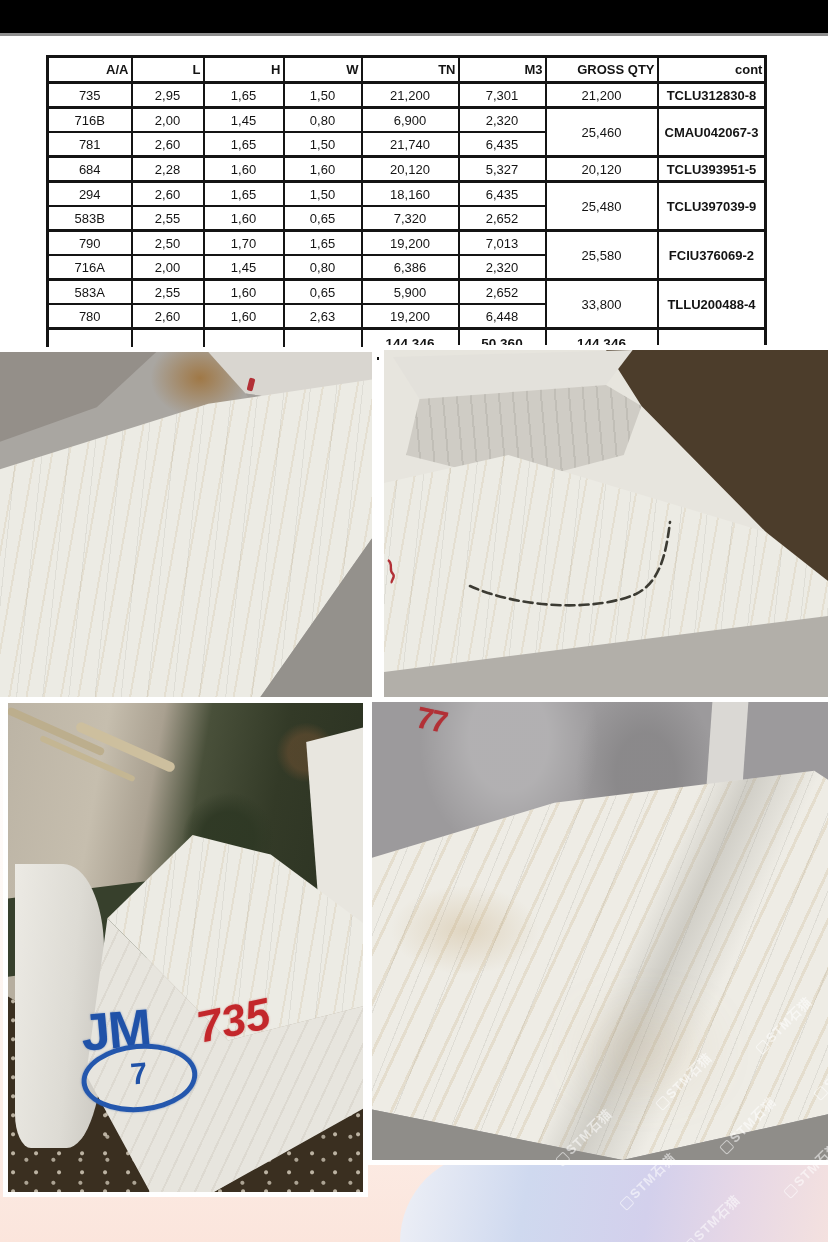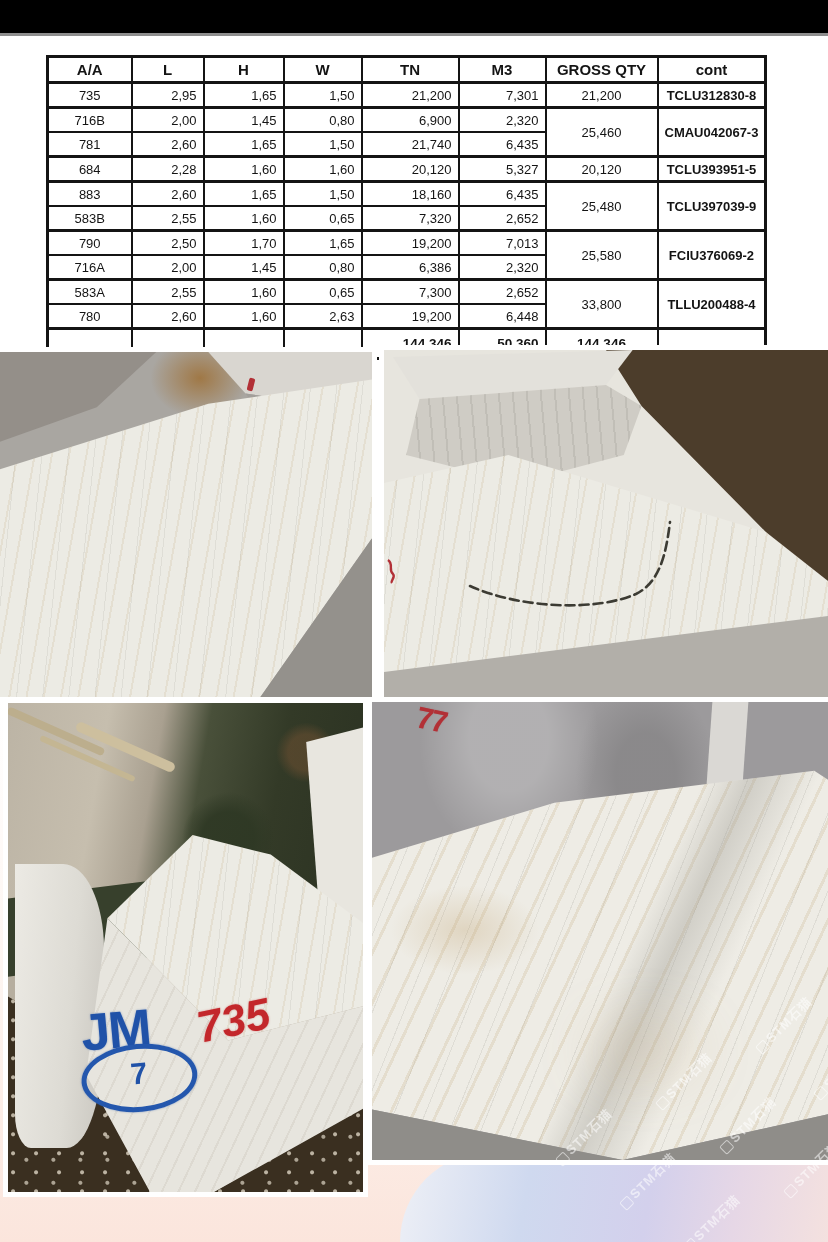--- a/index.html
+++ b/index.html
@@ -11,26 +11,26 @@
   .topbar-line{position:absolute;left:0;top:33px;width:828px;height:3px;background:#8e8e8e;}
 
   
   table.cargo{position:absolute;left:46px;top:55px;border-collapse:collapse;table-layout:fixed;
     border:3px solid #141414;font-family:"Liberation Sans",sans-serif;color:#141414;}
   table.cargo col.c1{width:84px}  table.cargo col.c2{width:72px}
   table.cargo col.c3{width:80px}  table.cargo col.c4{width:78px}
   table.cargo col.c5{width:97px}  table.cargo col.c6{width:87px}
   table.cargo col.c7{width:112px} table.cargo col.c8{width:104px}
   table.cargo th{border:2px solid #141414;border-bottom-width:3px;height:23px;
-    font-size:15px;font-weight:bold;text-align:center;padding:0 2px;}
+    font-size:13px;font-weight:bold;text-align:right;padding:0 2px;}
   table.cargo td{border:2px solid #141414;height:22px;font-size:13px;padding:0 6px;
     white-space:nowrap;overflow:hidden;}
   table.cargo tr.gs td{border-top-width:3px;}
   td.aa{text-align:center;padding:0 2px;}
-  td.num{text-align:right;}
+  td.num{text-align:center;}
   td.gross{text-align:center;font-size:13px;}
   td.cont{text-align:center;font-weight:bold;font-size:12.5px;padding:0 2px;}
   table.cargo tfoot td{border-top-width:3px;height:27px;font-weight:bold;font-size:13.5px;}
   tfoot td.gross{font-weight:bold;}
 
   
   .lower-bg{position:absolute;left:0;top:696px;width:828px;height:546px;
     background:linear-gradient(180deg,#ffffff 0%,#fdf4ef 55%,#fbe5dc 100%);}
   .footer-blob{position:absolute;left:400px;top:1152px;width:428px;height:90px;
     border-radius:120px 0 0 0;
@@ -193,21 +193,21 @@
         <td class="aa">684</td>
         <td class="num">2,28</td>
         <td class="num">1,60</td>
         <td class="num">1,60</td>
         <td class="num">20,120</td>
         <td class="num">5,327</td>
         <td class="gross">20,120</td>
         <td class="cont">TCLU393951-5</td>
       </tr>
       <tr class="gs">
-        <td class="aa">883</td>
+        <td class="aa">294</td>
         <td class="num">2,60</td>
         <td class="num">1,65</td>
         <td class="num">1,50</td>
         <td class="num">18,160</td>
         <td class="num">6,435</td>
         <td class="gross" rowspan="2">25,480</td>
         <td class="cont" rowspan="2">TCLU397039-9</td>
       </tr>
       <tr>
         <td class="aa">583B</td>
@@ -233,21 +233,21 @@
         <td class="num">1,45</td>
         <td class="num">0,80</td>
         <td class="num">6,386</td>
         <td class="num">2,320</td>
       </tr>
       <tr class="gs">
         <td class="aa">583A</td>
         <td class="num">2,55</td>
         <td class="num">1,60</td>
         <td class="num">0,65</td>
-        <td class="num">7,300</td>
+        <td class="num">5,900</td>
         <td class="num">2,652</td>
         <td class="gross" rowspan="2">33,800</td>
         <td class="cont" rowspan="2">TLLU200488-4</td>
       </tr>
       <tr>
         <td class="aa">780</td>
         <td class="num">2,60</td>
         <td class="num">1,60</td>
         <td class="num">2,63</td>
         <td class="num">19,200</td>

